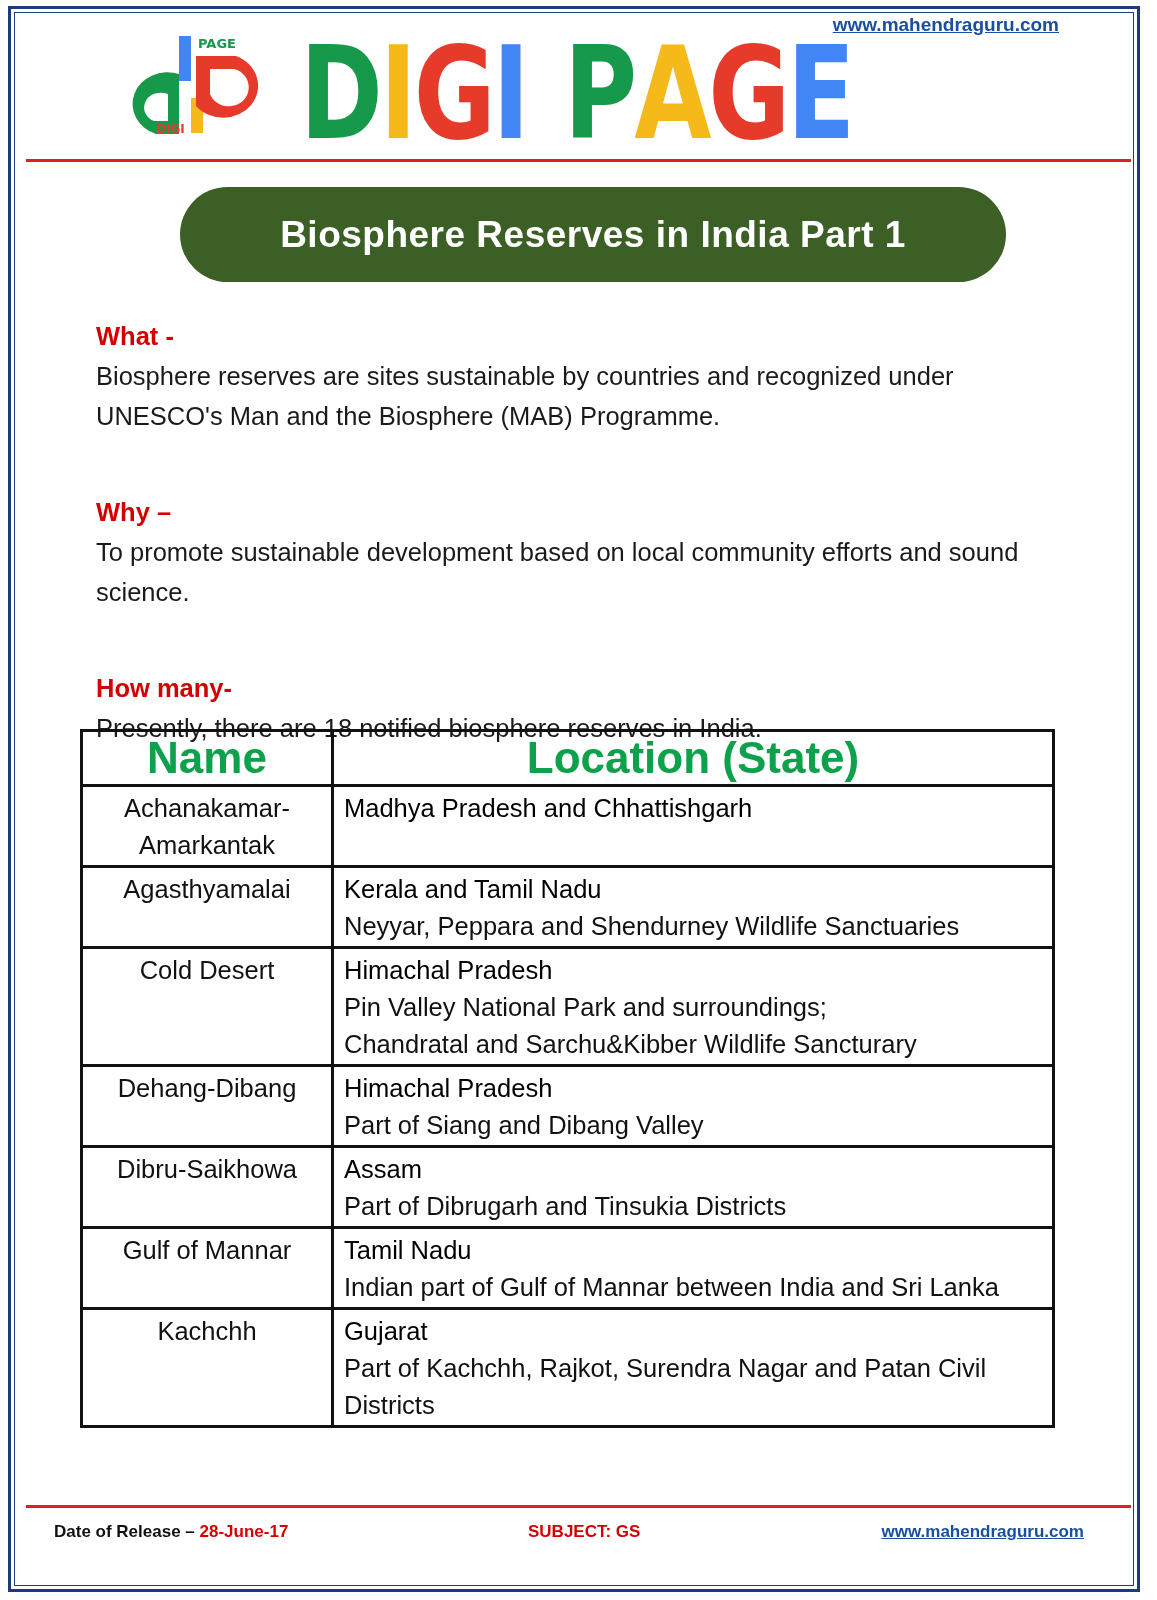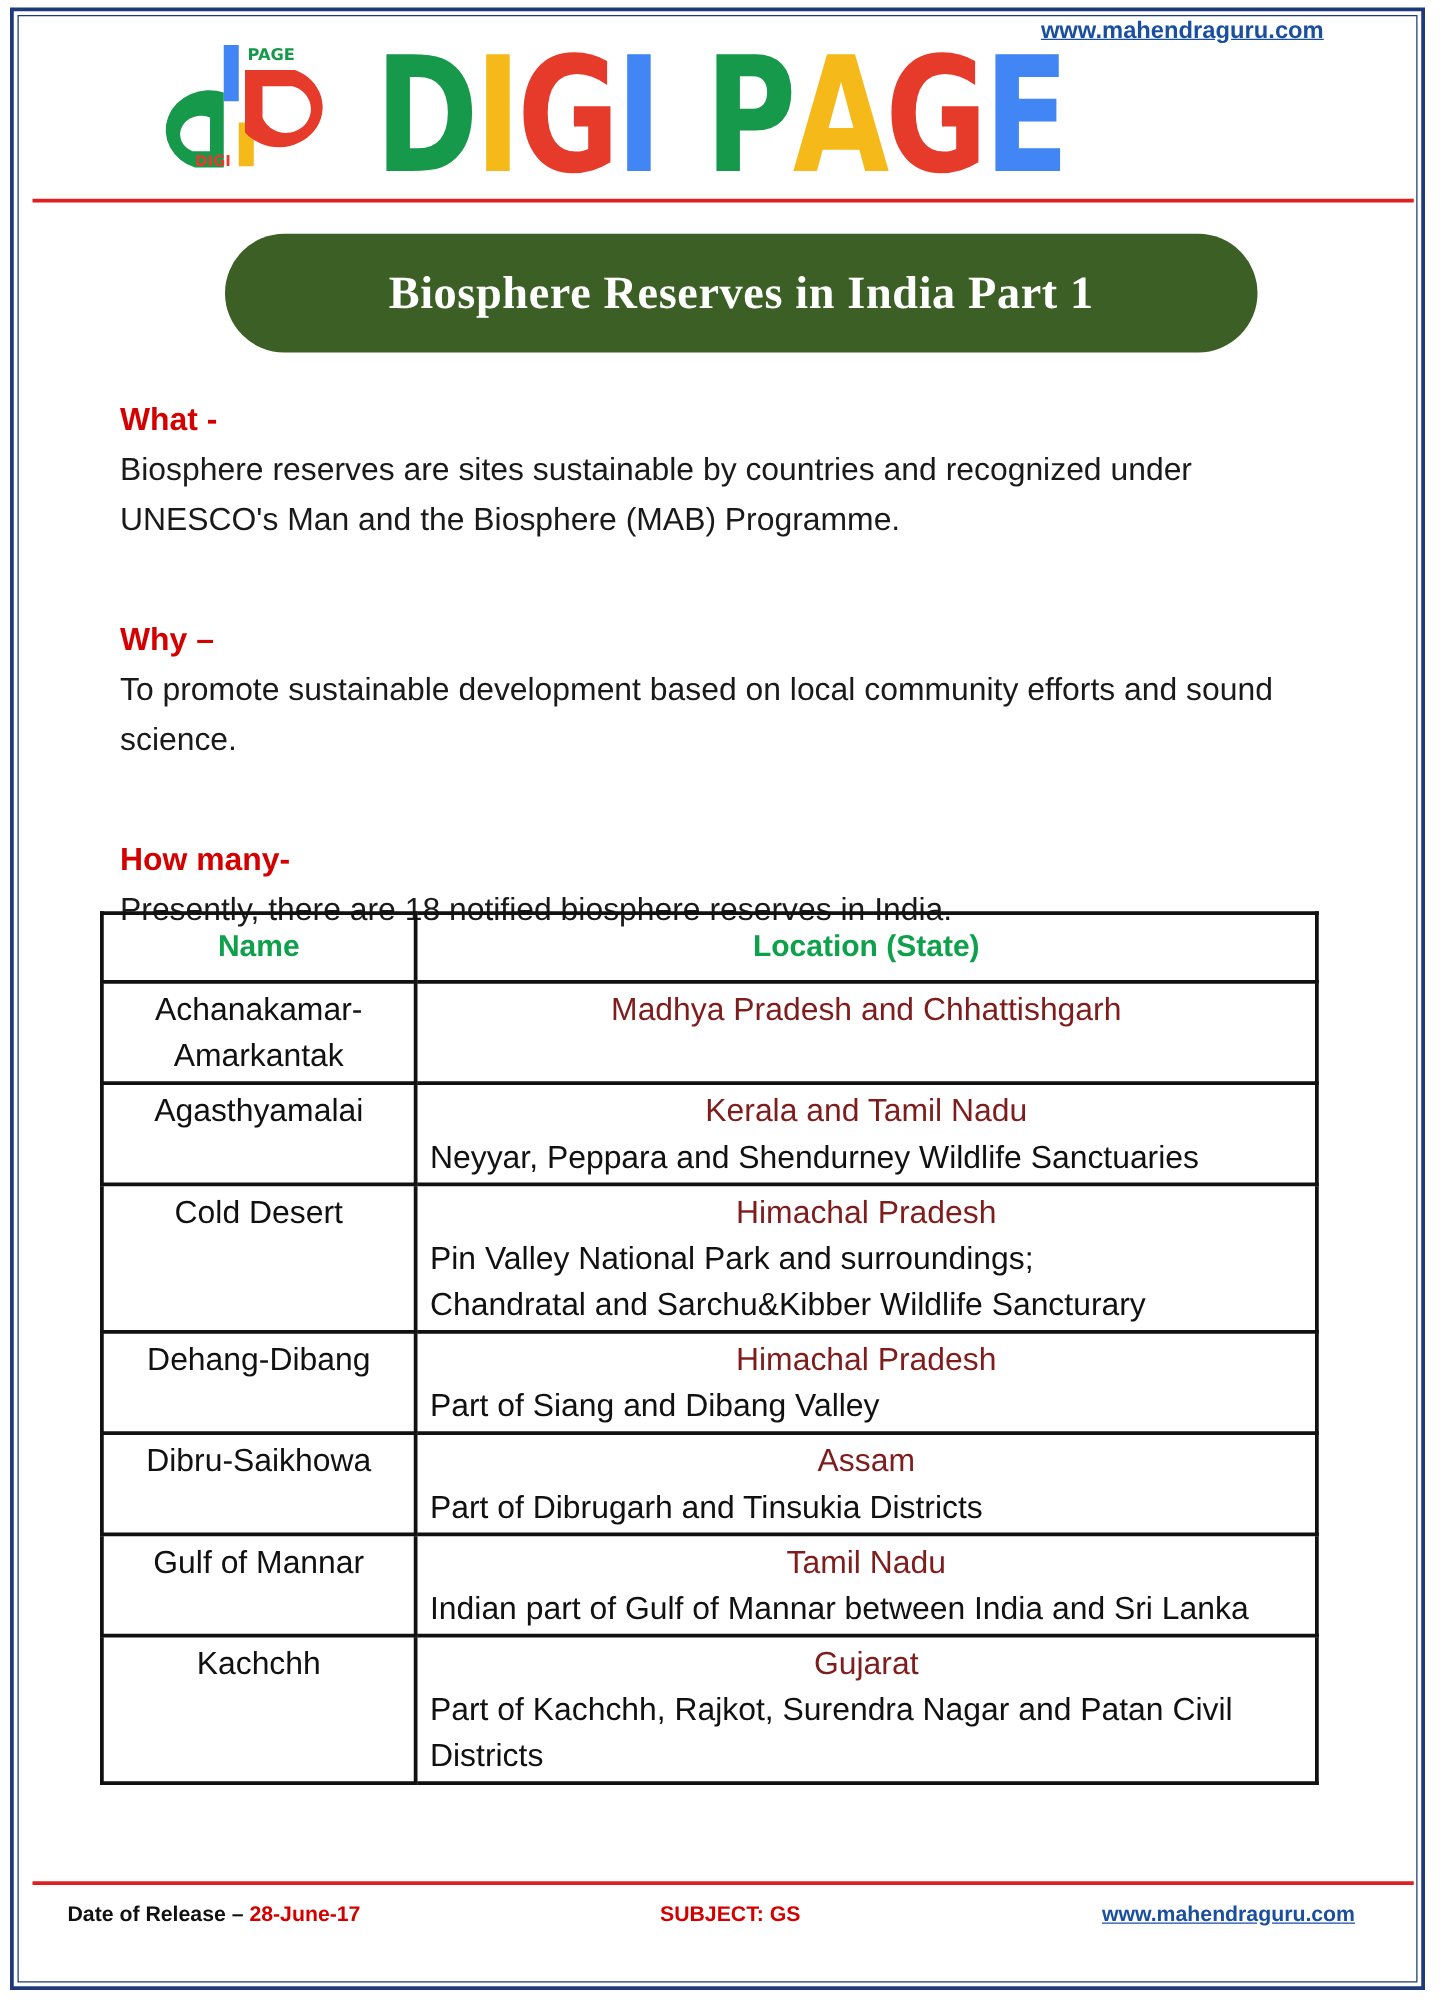--- a/index.html
+++ b/index.html
@@ -5,30 +5,30 @@
   html, body { margin: 0; padding: 0; background: #fff; }
   body { width: 1157px; height: 1600px; position: relative; overflow: hidden; font-family: "Liberation Sans", sans-serif; }
   .frame-outer { position: absolute; left: 8px; top: 6px; width: 1132px; height: 1586px; border: 3px solid #1f3a7a; box-sizing: border-box; }
   .frame-inner { position: absolute; left: 14px; top: 12px; width: 1120px; height: 1574px; border: 1px solid #1f3a7a; box-sizing: border-box; }
   .site-top { position: absolute; right: 98px; top: 14px; font-family: "Liberation Sans", sans-serif; font-size: 19px; font-weight: bold; color: #1a4fa0; text-decoration: underline; }
   .logo { position: absolute; left: 116px; top: 36px; width: 165px; height: 105px; }
   .brand { position: absolute; left: 300px; top: 44px; display: flex; gap: 0; font-family: "DejaVu Sans", sans-serif; font-weight: bold; font-size: 128px; line-height: 100px; letter-spacing: -4px; transform: scaleX(0.78); transform-origin: left top; }
   .brand span { display: inline-block; }
   .brand .sp { width: 48px; }
   .red-rule-top { position: absolute; left: 26px; top: 159px; width: 1105px; height: 3px; background: #e02020; }
-  .title-pill { position: absolute; left: 180px; top: 187px; width: 826px; height: 95px; border-radius: 48px; background: #3b5f25; color: #fff; display: flex; align-items: center; justify-content: center; font-family: Liberation Serif, serif; font-weight: bold; font-size: 37px; letter-spacing: 0.5px; }
+  .title-pill { position: absolute; left: 180px; top: 187px; width: 826px; height: 95px; border-radius: 48px; background: #3b5f25; color: #fff; display: flex; align-items: center; justify-content: center; font-family: Liberation Sans, sans-serif; font-weight: bold; font-size: 37px; letter-spacing: 0.5px; }
   .content { position: absolute; left: 96px; top: 300px; width: 960px; font-family: "Liberation Sans", sans-serif; font-size: 25.5px; line-height: 40px; color: #1a1a1a; }
   .q { color: #d40000; font-weight: bold; margin-top: 16px; }
   .para { margin: 0; }
   .gap { height: 40px; }
   table.br { position: absolute; left: 80px; top: 729px; width: 975px; border-collapse: collapse; font-family: "Liberation Sans", sans-serif; font-size: 25.5px; line-height: 37px; color: #111; }
   table.br td, table.br th { border: 3px solid #111; vertical-align: top; padding: 3px 10px 1px 10px; }
-  table.br th { color: #0ea14b; font-size: 24px; font-weight: bold; padding: 4px 10px 4px 10px; line-height: 44px; text-align: center; }
+  table.br th { color: #0ea14b; font-size: 44px; font-weight: bold; padding: 4px 10px 4px 10px; line-height: 44px; text-align: center; }
   table.br td.name { text-align: center; width: 204px; }
-  .state { color: #7f1d1d; text-align: center; }
+  .state { color: #000000; }
   .red-rule-bottom { position: absolute; left: 26px; top: 1505px; width: 1105px; height: 3px; background: #e02020; }
   .footer { position: absolute; left: 54px; top: 1522px; width: 1030px; height: 30px; font-family: "Liberation Sans", sans-serif; font-weight: bold; font-size: 17px; color: #111; }
   .footer .date { position: absolute; left: 0; top: 0; }
   .footer .date .v { color: #d40000; }
   .footer .subj { position: absolute; left: 474px; top: 0; color: #d40000; }
   .footer .site { position: absolute; right: 0; top: 0; color: #1a4fa0; text-decoration: underline; }
 </style>
 </head>
 <body>
 

